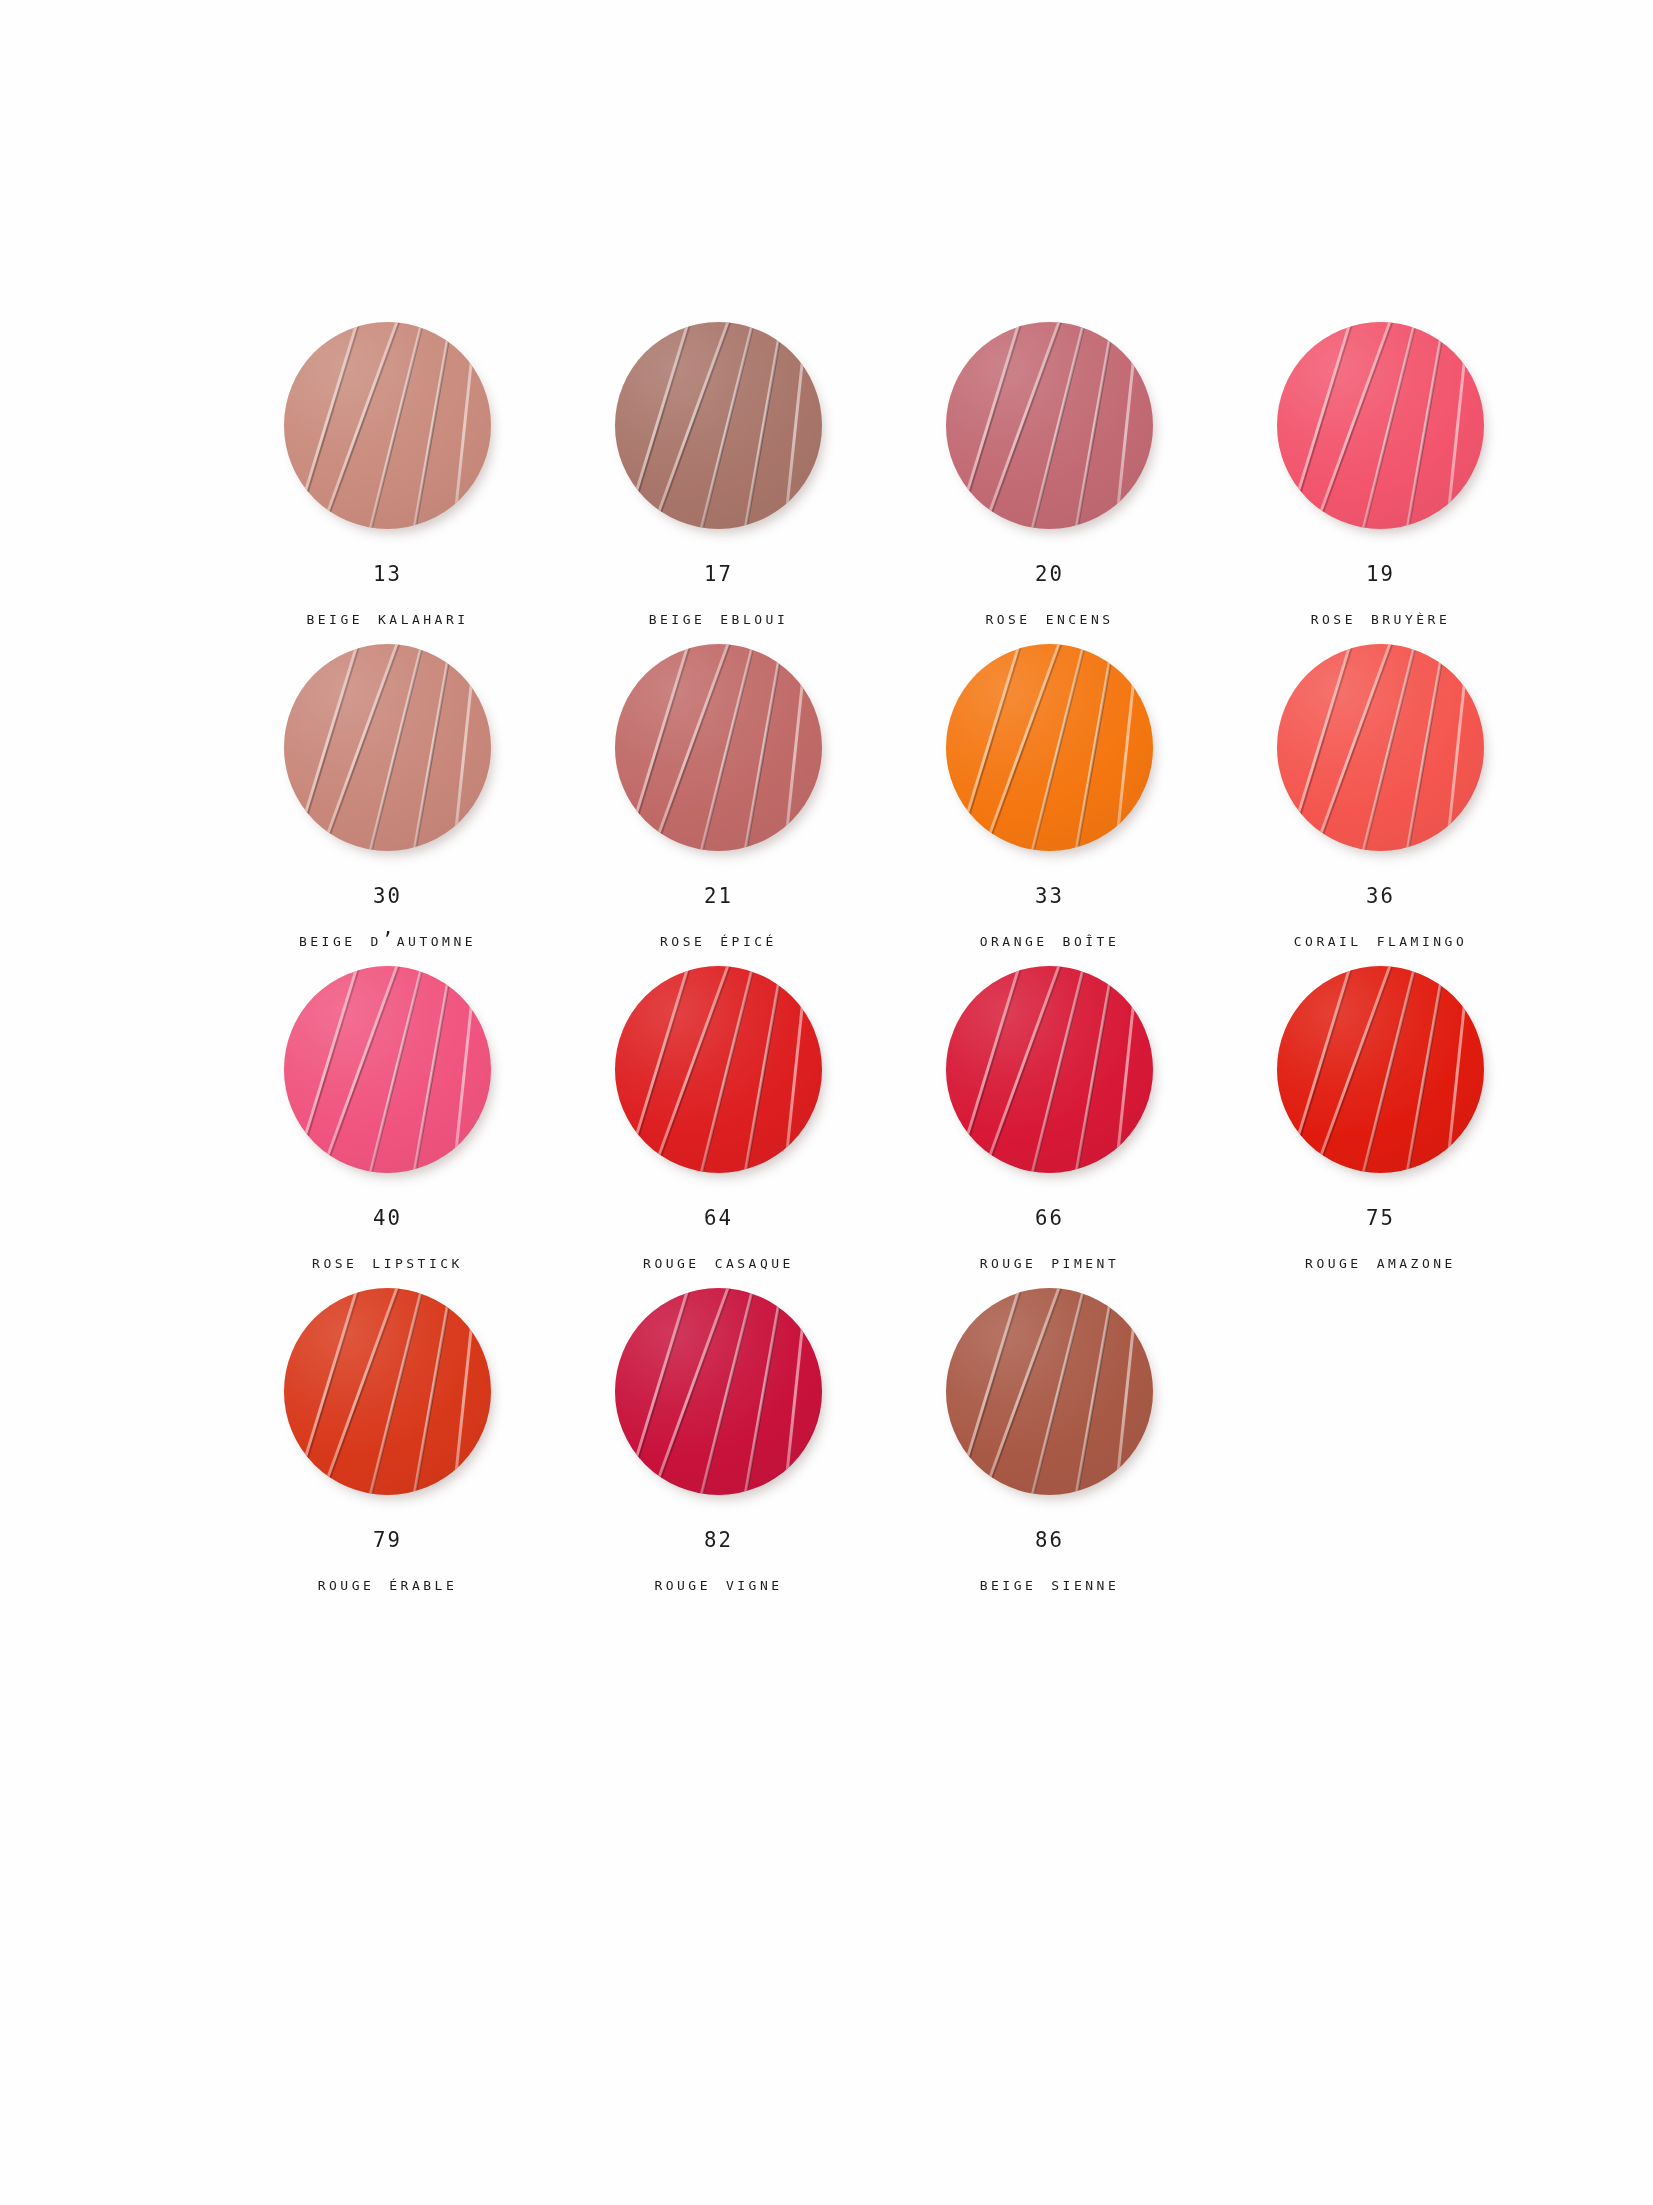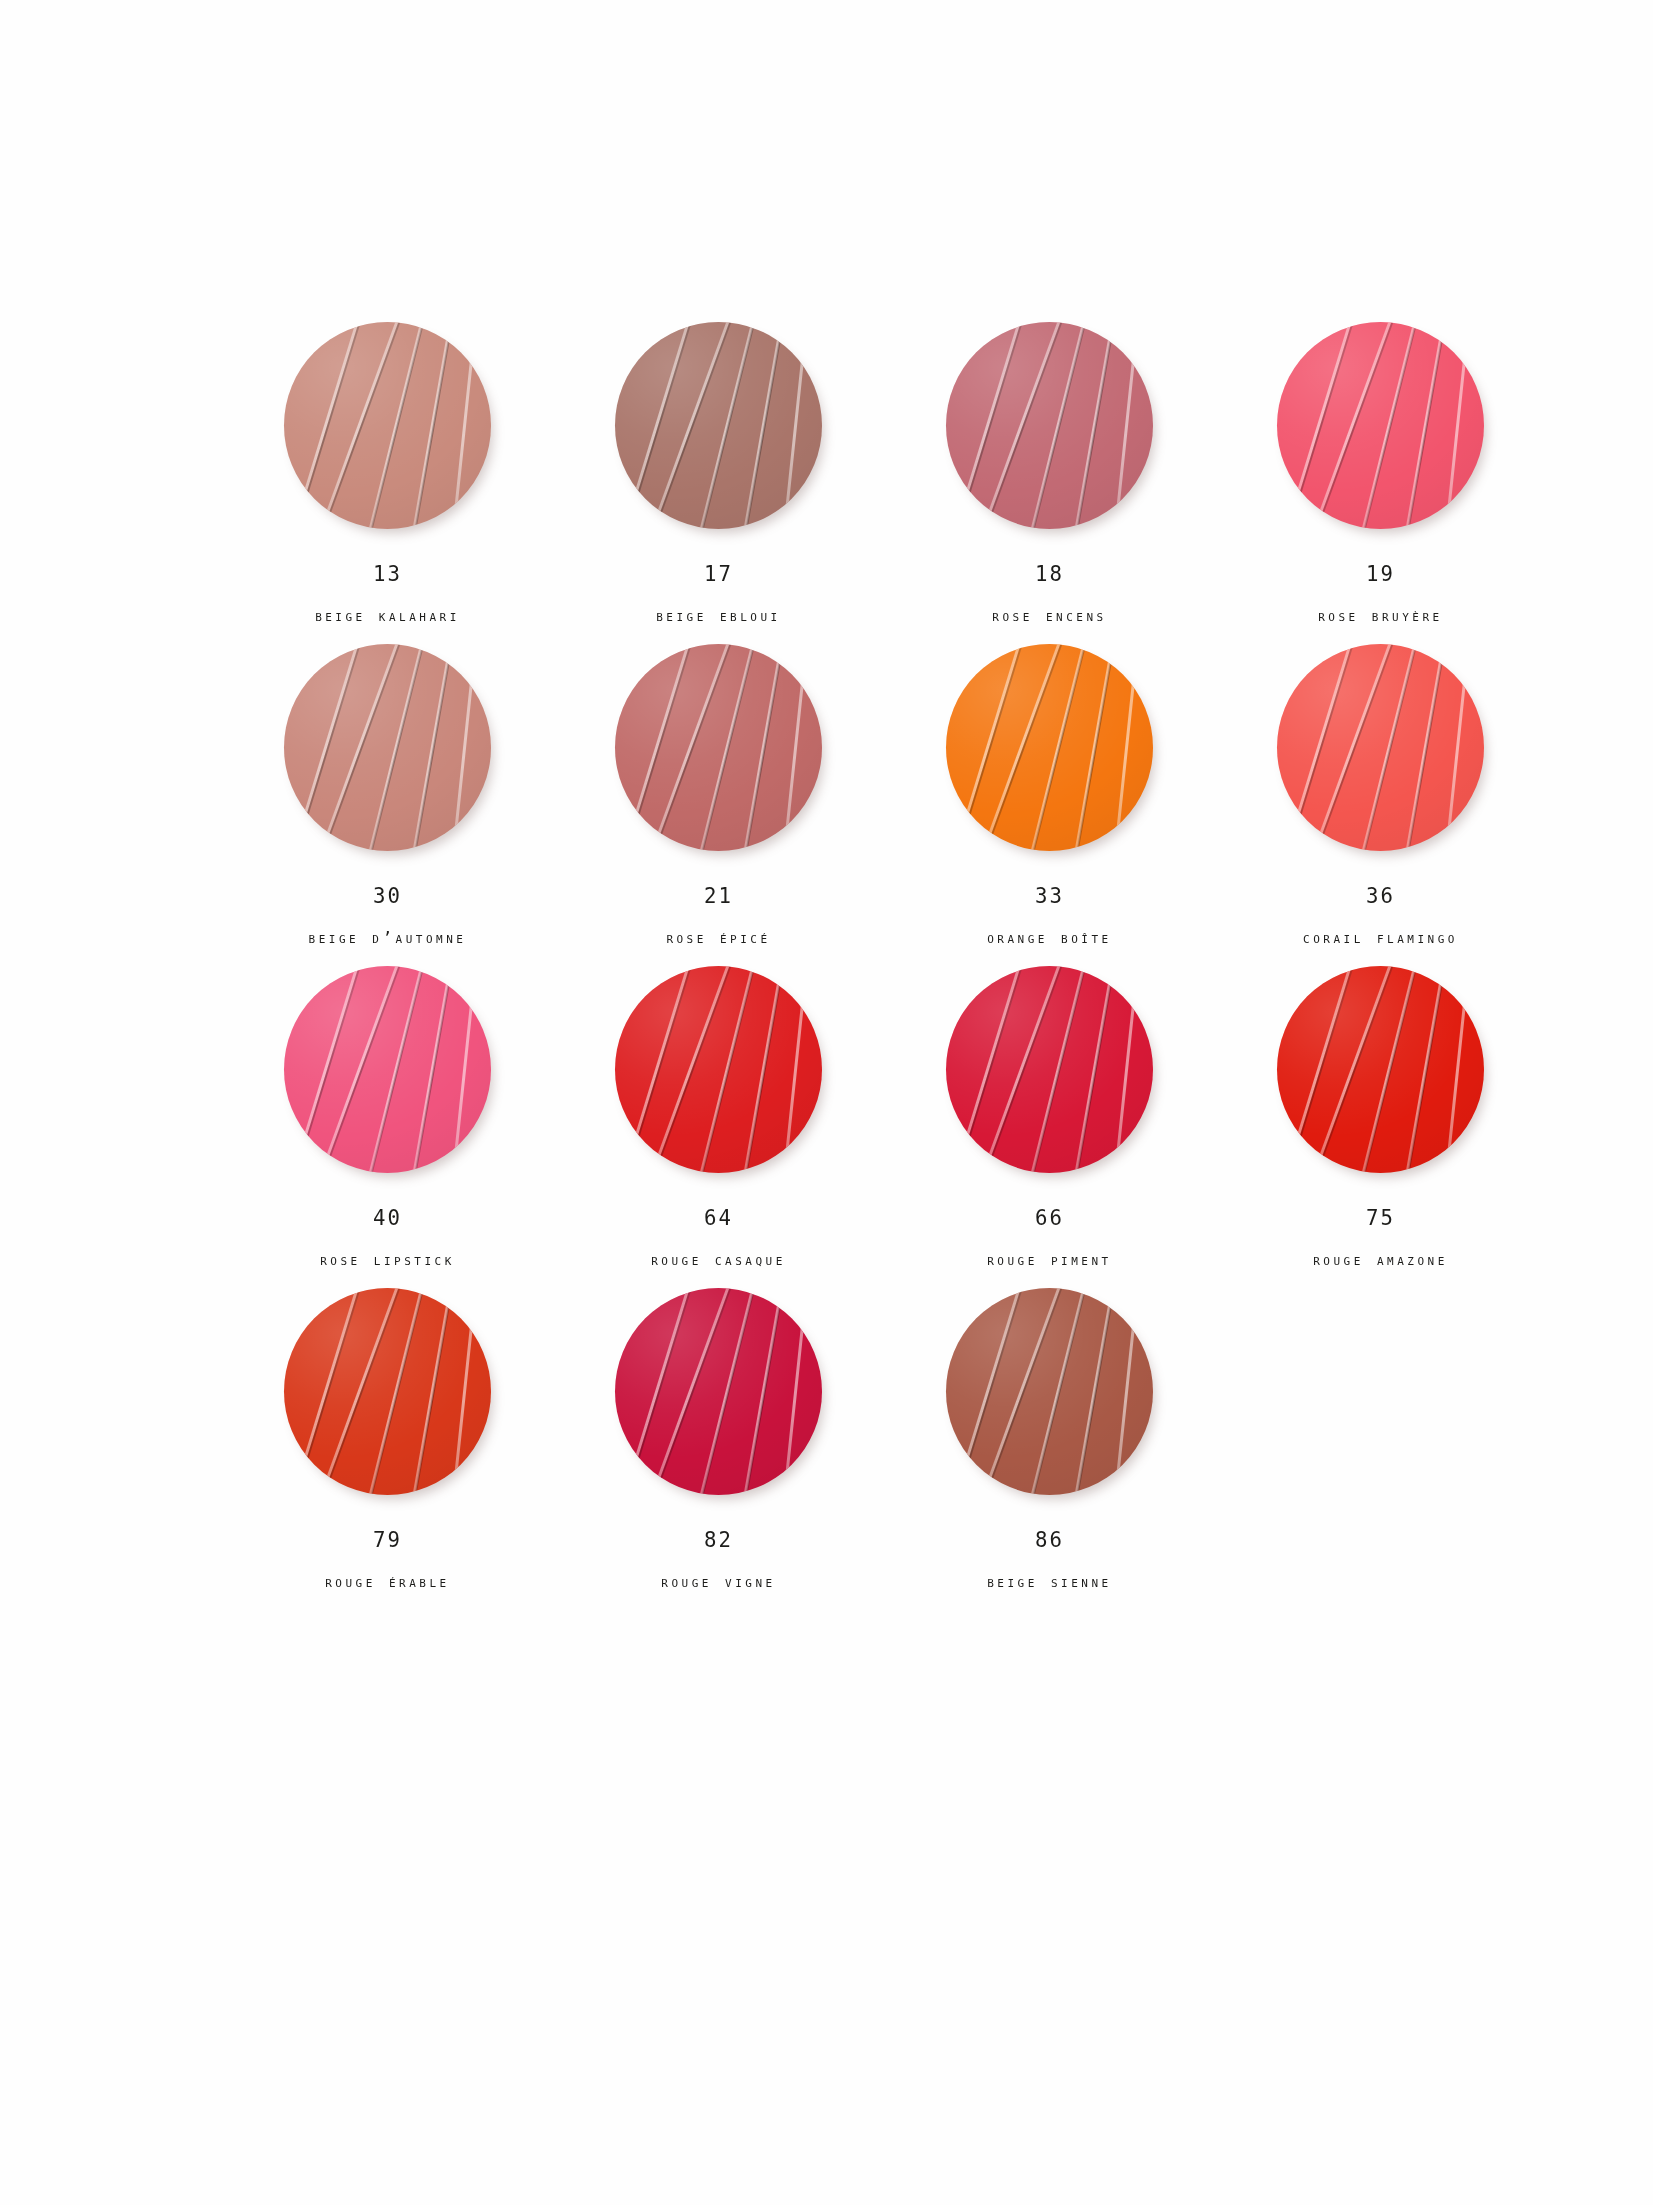--- a/index.html
+++ b/index.html
@@ -126,21 +126,21 @@
     display: block;
     font-size: 20.7px;
     letter-spacing: 2.1px;
     line-height: 1.0;
     padding-top: 35px;
     color: #1d1d1b;
     font-family: "DejaVu Sans Mono", "Liberation Mono", monospace;
   }
   .swatch-name {
     display: block;
-    font-size: 16px;
+    font-size: 19px;
     letter-spacing: 3.5px;
     line-height: 1.0;
     padding-top: 23px;
     font-variant: small-caps;
     text-transform: lowercase;
     color: #1d1d1b;
     white-space: nowrap;
     font-family: "DejaVu Sans Mono", "Liberation Mono", monospace;
   }
 </style>
@@ -204,21 +204,21 @@
               <div class="streak s3"></div>
               <div class="streak s3d dark"></div>
               <div class="streak s4"></div>
               <div class="streak s4d dark"></div>
               <div class="streak s5"></div>
             </div>
             <div class="disc-shade"></div>
           </div>
         </div>
         <div class="swatch-caption">
-          <span class="swatch-number">18</span>
+          <span class="swatch-number">20</span>
           <span class="swatch-name">Rose Encens</span>
         </div>
       </div>
       <div class="swatch-cell">
         <div class="swatch-disc-wrap">
           <div class="swatch-disc" style="--c: #f2556d;">
             <div class="streaks">
               <div class="streak s1"></div>
               <div class="streak s1d dark"></div>
               <div class="streak s2"></div>

